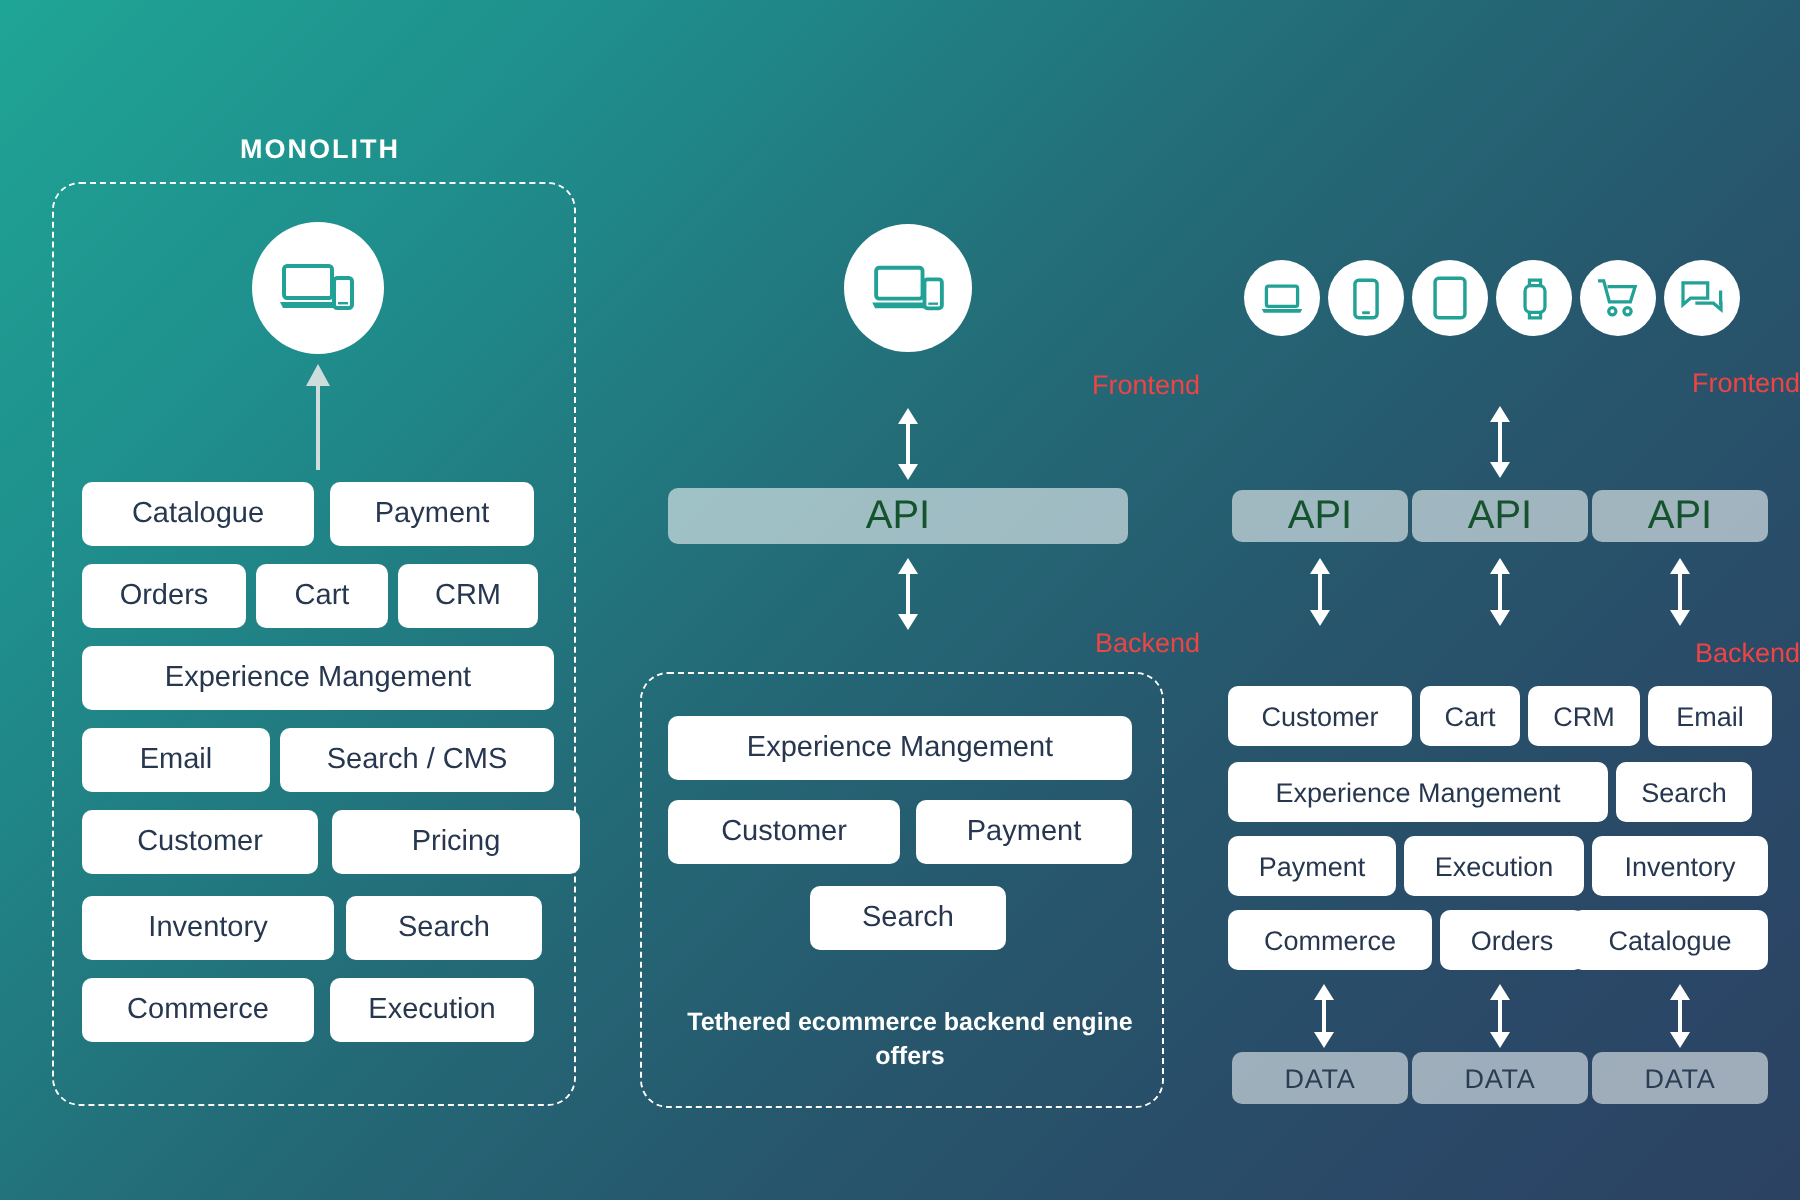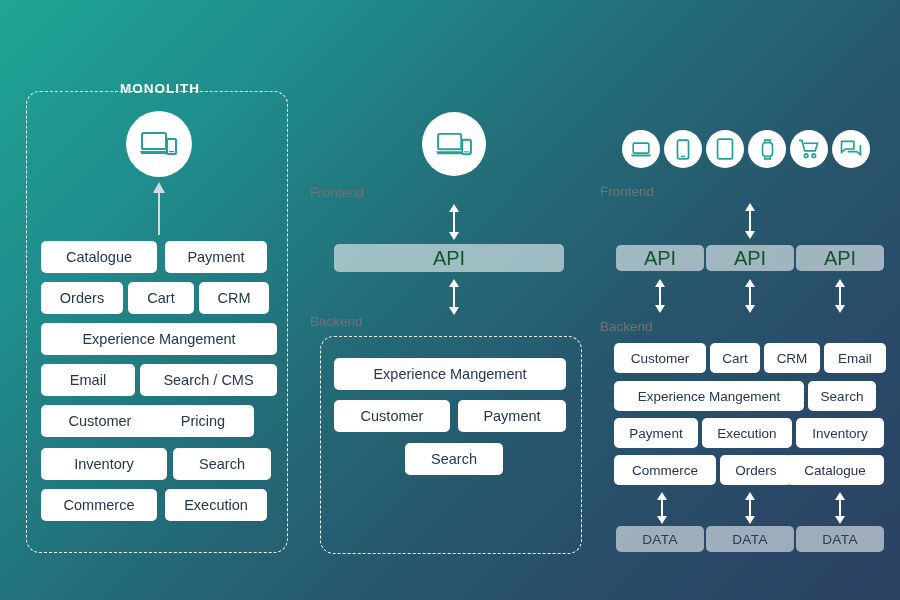--- a/index.html
+++ b/index.html
@@ -41,36 +41,36 @@
     color:#14532d; display:flex; align-items:center; justify-content:center;
     font-size:20px;
   }
   .databox {
     position:absolute; background:rgba(236,242,244,0.60); border-radius:5px;
     color:#2b3c55; display:flex; align-items:center; justify-content:center;
     font-size:13.5px; letter-spacing:0.4px;
   }
 
   .lbl {
-    position:absolute; color:#737373; text-align:left; font-size:13.5px;
+    position:absolute; color:#ef4444; text-align:right; font-size:13.5px;
     width:100%; left:0;
   }
   .caption {
     position:absolute; color:#ffffff; text-align:center; font-size:12.5px;
     line-height:1.35; font-weight:bold;
   }
   .arrow { position:absolute; }
 </style>
 </head>
 <body>
 
 <div class="canvas">
 
   <div class="col" style="left:0px;width:320px;">
-    <div class="col-title" style="top:81px;">MONOLITH</div>
+    <div class="col-title" style="top:67px;">MONOLITH</div>
 
     <div class="dashbox" style="left:26px;top:91px;width:262px;height:462px;"></div>
 
     <div class="circ" style="left:126px;top:111px;width:66px;height:66px;">
       <svg width="40" height="30" viewBox="0 0 40 30" fill="none" stroke="#22a196" stroke-width="2">
         <rect x="3" y="4" width="24" height="16" rx="1.6"></rect>
         <path d="M1 22h30l-1.5 3H2.5z" fill="#22a196" stroke="none"></path>
         <rect x="28" y="10" width="9" height="15" rx="1.6" fill="#ffffff"></rect>
         <line x1="30" y1="22.6" x2="35" y2="22.6" stroke-width="1.2"></line>
       </svg>
@@ -89,21 +89,21 @@
     <div class="box" style="left:41px;top:282px;width:82px;height:32px;">Orders</div>
     <div class="box" style="left:128px;top:282px;width:66px;height:32px;">Cart</div>
     <div class="box" style="left:199px;top:282px;width:70px;height:32px;">CRM</div>
 
     <div class="box" style="left:41px;top:323px;width:236px;height:32px;">Experience Mangement</div>
 
     <div class="box" style="left:41px;top:364px;width:94px;height:32px;">Email</div>
     <div class="box" style="left:140px;top:364px;width:137px;height:32px;">Search / CMS</div>
 
     <div class="box" style="left:41px;top:405px;width:118px;height:32px;">Customer</div>
-    <div class="box" style="left:152px;top:405px;width:102px;height:32px;">Pricing</div>
+    <div class="box" style="left:166px;top:405px;width:124px;height:32px;">Pricing</div>
 
     <div class="box" style="left:41px;top:448px;width:126px;height:32px;">Inventory</div>
     <div class="box" style="left:173px;top:448px;width:98px;height:32px;">Search</div>
 
     <div class="box" style="left:41px;top:489px;width:116px;height:32px;">Commerce</div>
     <div class="box" style="left:165px;top:489px;width:102px;height:32px;">Execution</div>
   </div>
 
   <div class="col" style="left:310px;width:290px;">
 
@@ -138,20 +138,21 @@
 
     <div class="lbl" style="top:314px;">Backend</div>
 
     <div class="dashbox" style="left:10px;top:336px;width:262px;height:218px;"></div>
 
     <div class="box" style="left:24px;top:358px;width:232px;height:32px;">Experience Mangement</div>
     <div class="box" style="left:24px;top:400px;width:116px;height:32px;">Customer</div>
     <div class="box" style="left:148px;top:400px;width:108px;height:32px;">Payment</div>
     <div class="box" style="left:95px;top:443px;width:98px;height:32px;">Search</div>
 
+    <div class="caption" style="left:20px;top:503px;width:250px;">Tethered ecommerce backend engine offers</div>
   </div>
 
   <div class="col" style="left:600px;width:300px;">
 
     <div class="circ" style="left:22px;top:130px;width:38px;height:38px;">
       <svg width="22" height="17" viewBox="0 0 24 18" fill="none" stroke="#22a196" stroke-width="1.8">
         <rect x="3.5" y="2" width="17" height="11" rx="1.2"></rect>
         <path d="M1 14.5h22l-1 2H2z" fill="#22a196" stroke="none"></path>
       </svg>
     </div>

